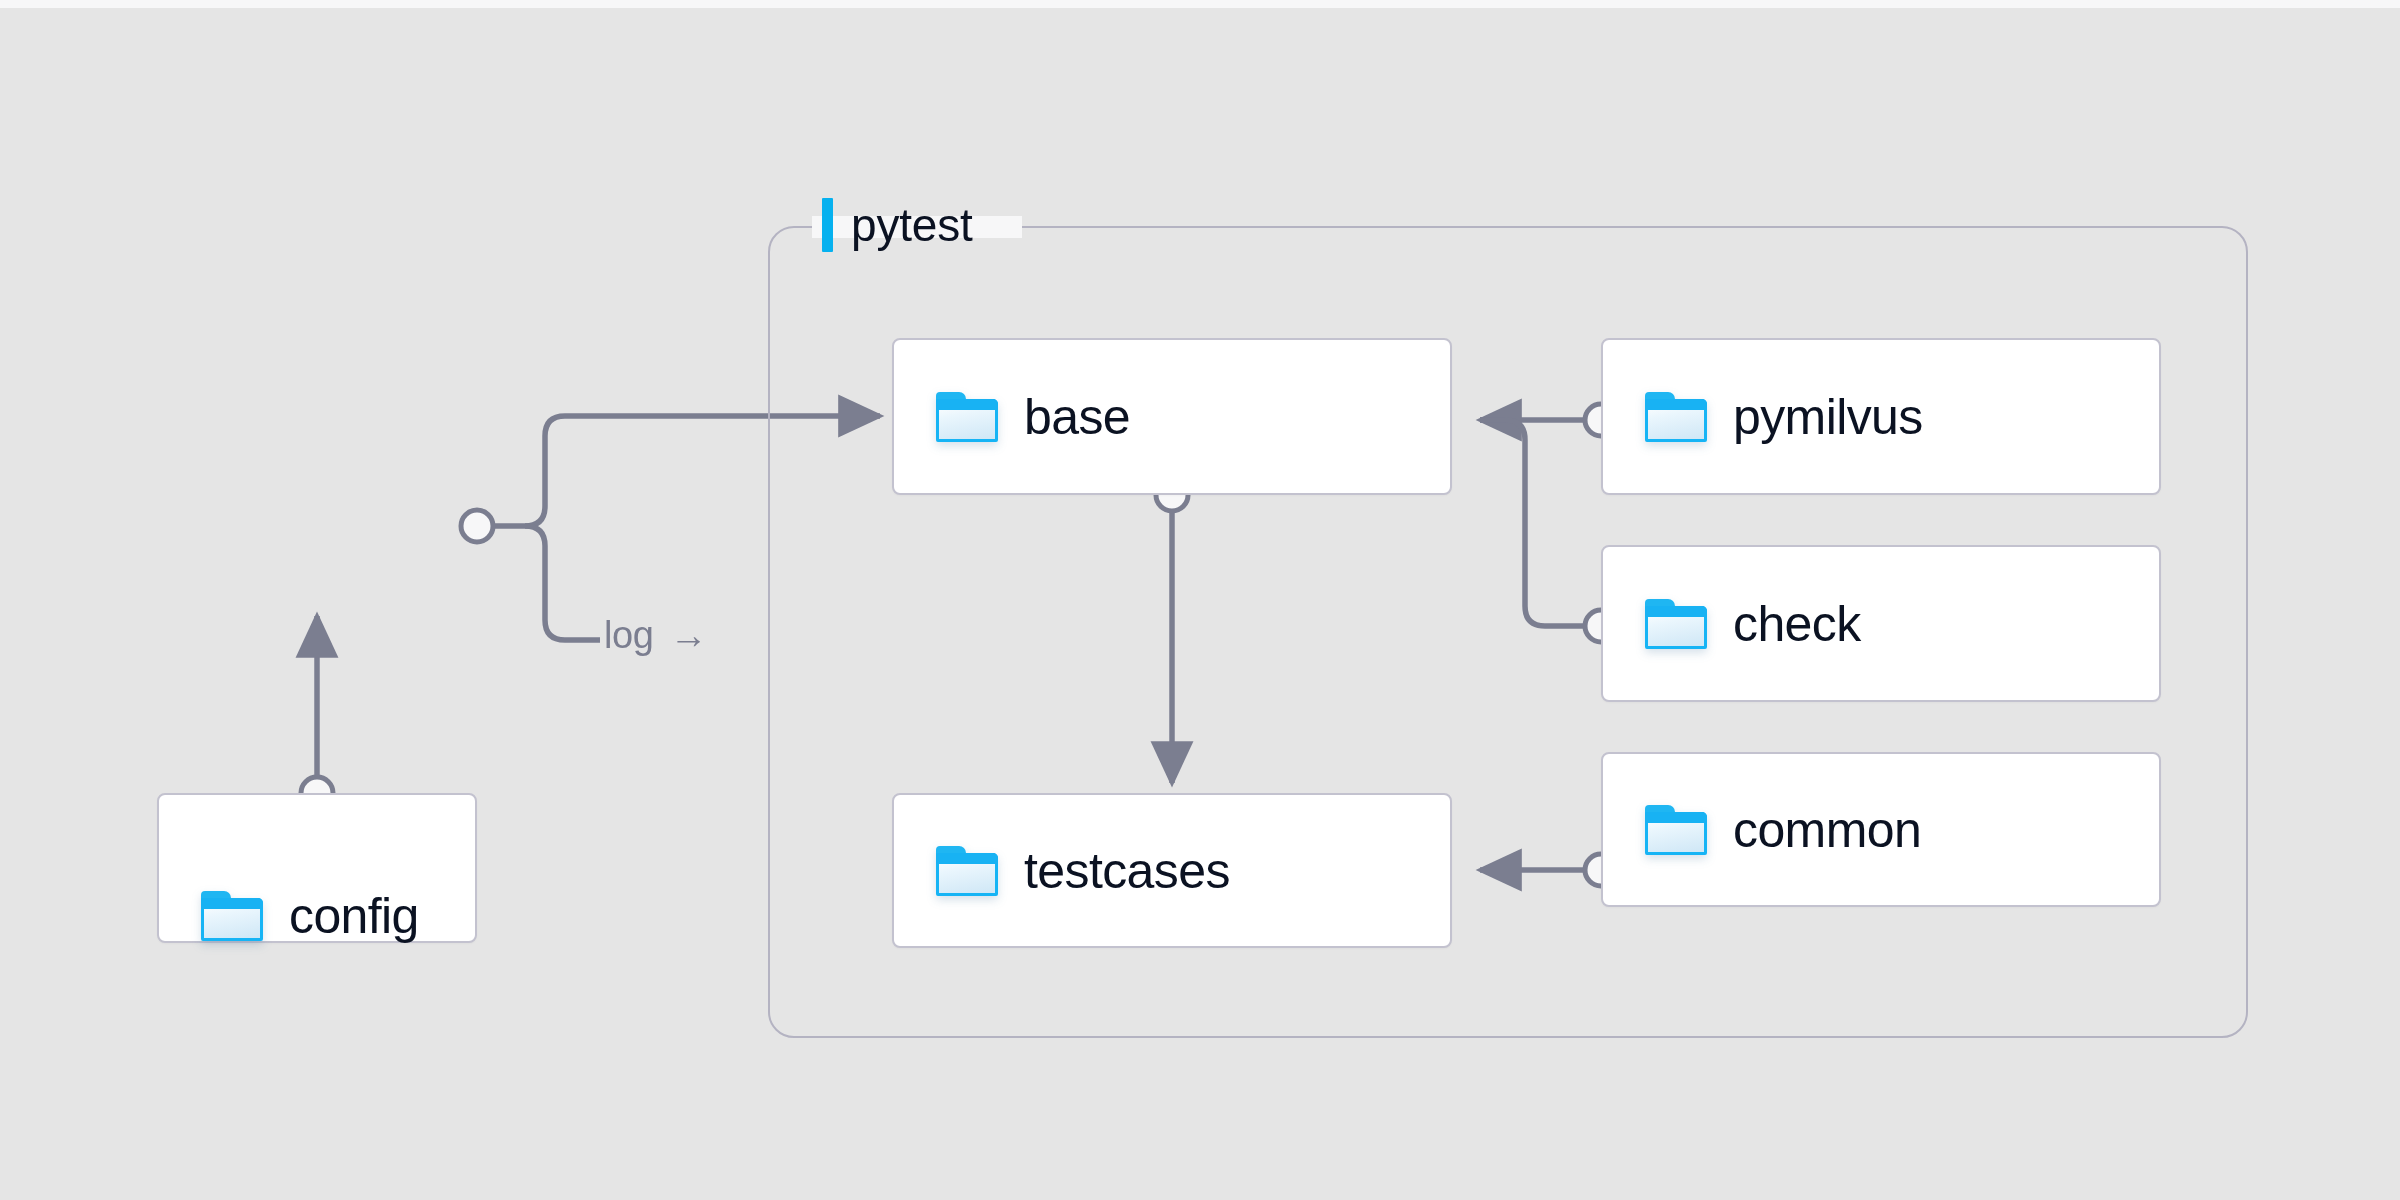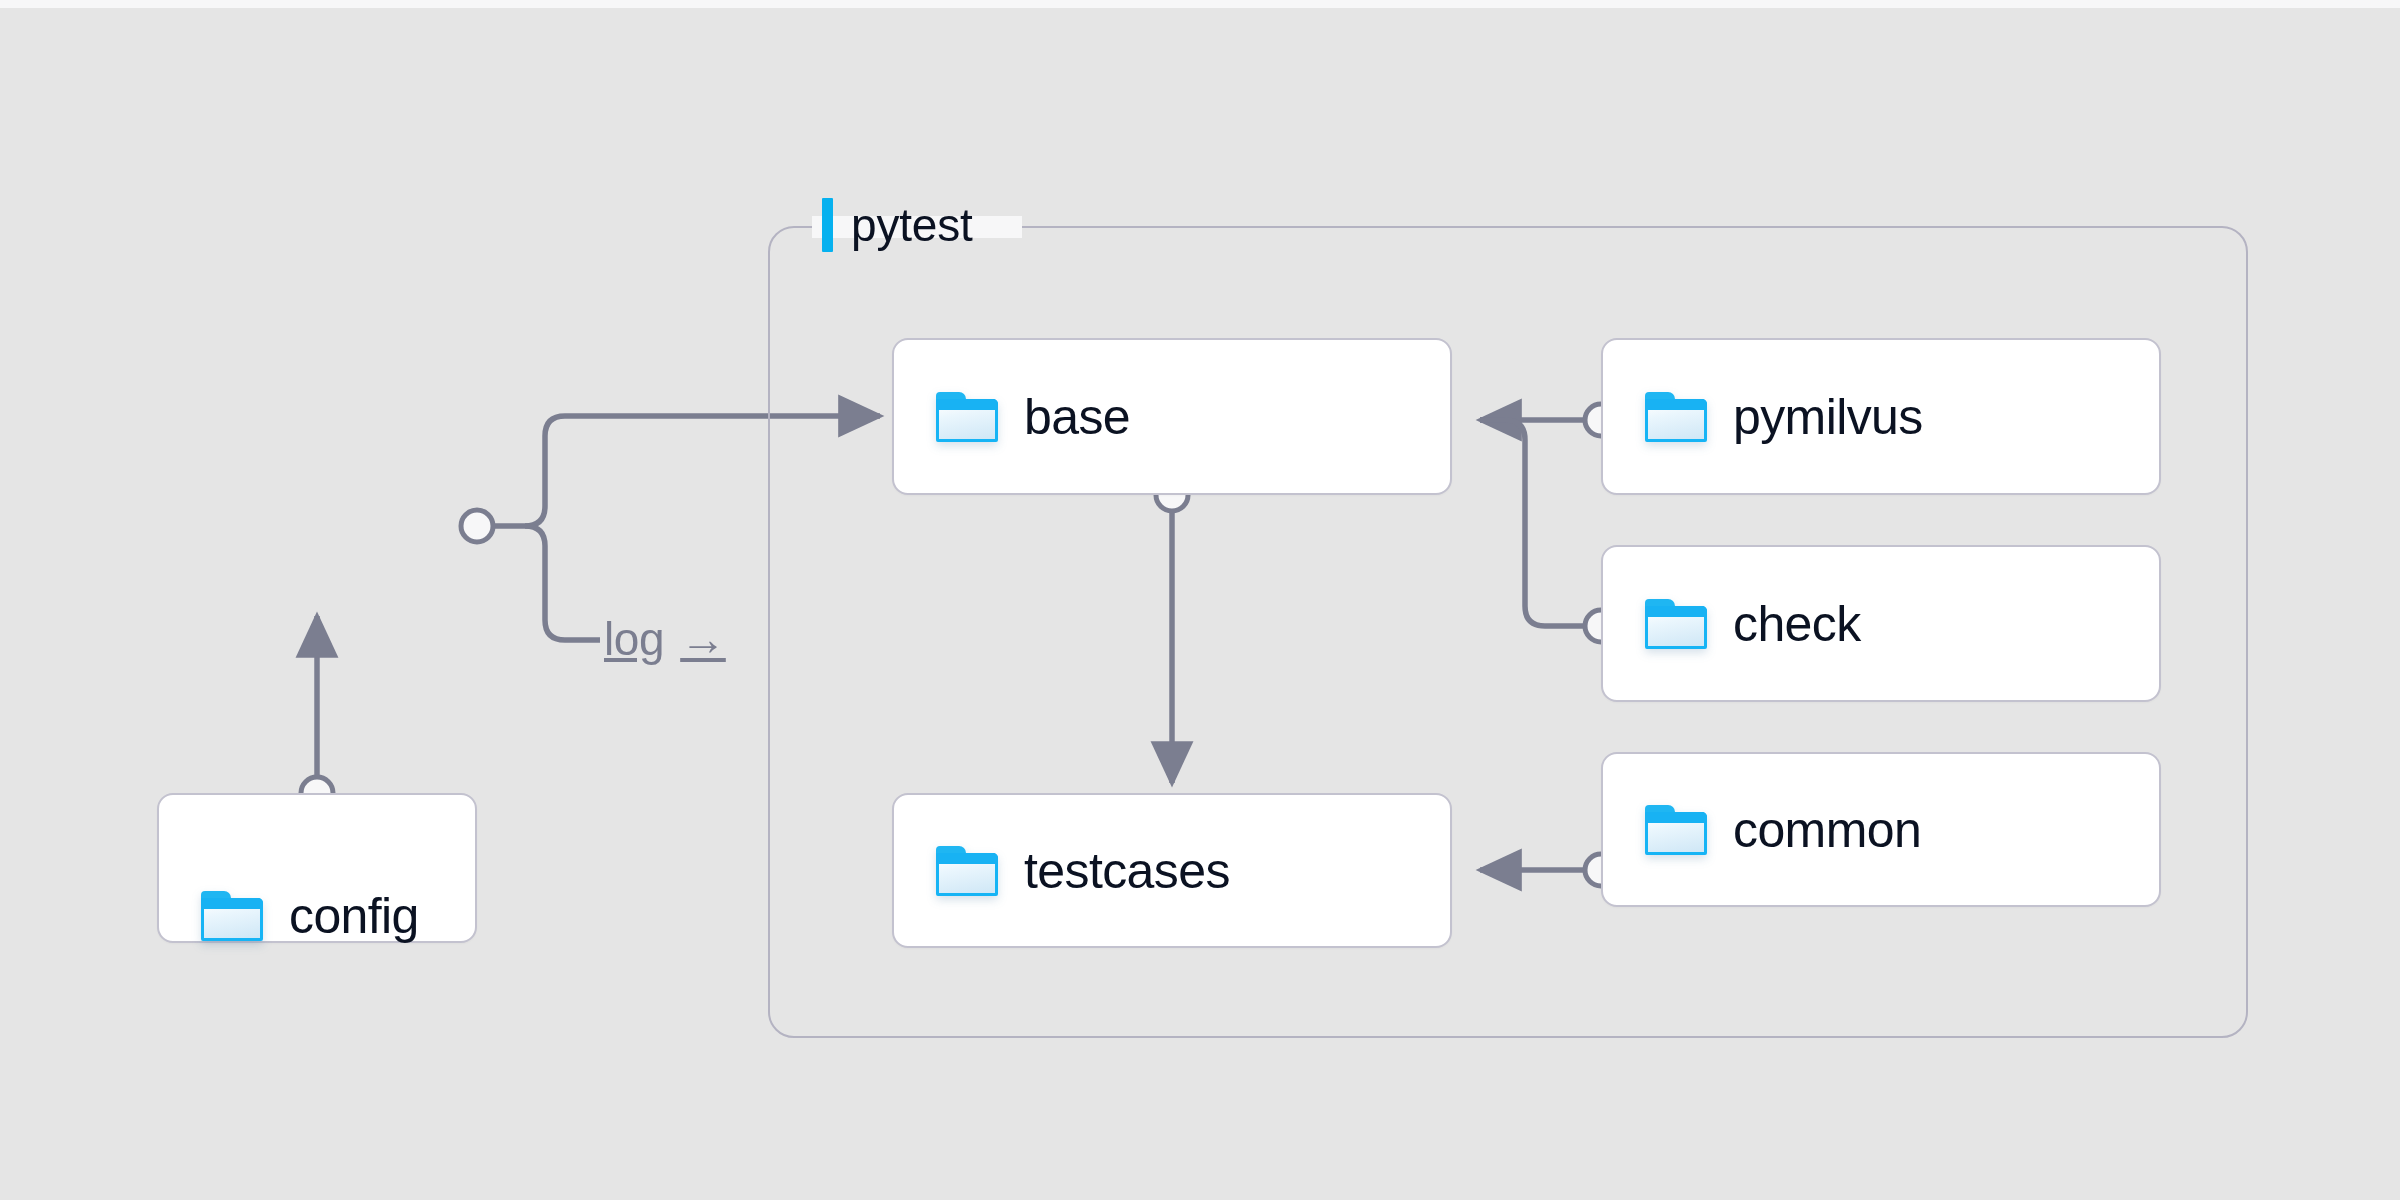--- a/index.html
+++ b/index.html
@@ -67,21 +67,21 @@
     letter-spacing: -0.2px;
     white-space: nowrap;
   }
 
   
   .node {
     position: absolute;
     box-sizing: border-box;
     background: #ffffff;
     border: 2.5px solid #c3c2cf;
-    border-radius: 16px;
+    border-radius: 8px;
     display: flex;
     align-items: center;
     z-index: 2;
     box-shadow: 0 1px 2px rgba(16, 20, 40, 0.03);
   }
   .node-inner {
     display: flex;
     align-items: center;
     gap: 26px;
     padding-left: 42px;
@@ -128,27 +128,26 @@
     top: 7px;
     width: 62px;
     height: 11px;
     background: #18b2f3;
     border-radius: 2px 5px 0 0;
   }
 
   
   .edge-label {
     position: absolute;
-    font-size: 46px;
+    font-size: 38px;
     line-height: 1;
     color: #7b7e90;
     letter-spacing: -0.4px;
     white-space: nowrap;
     z-index: 2;
-    text-decoration: underline;
   }
 </style>
 </head>
 <body>
 
 <div id="canvas">
 
   <svg id="edges" viewBox="0 0 2400 1200" width="2400" height="1200">
     <defs>
       <marker id="arrowR" markerWidth="9" markerHeight="9" refX="7.6" refY="4.5" orient="auto" markerUnits="strokeWidth">

